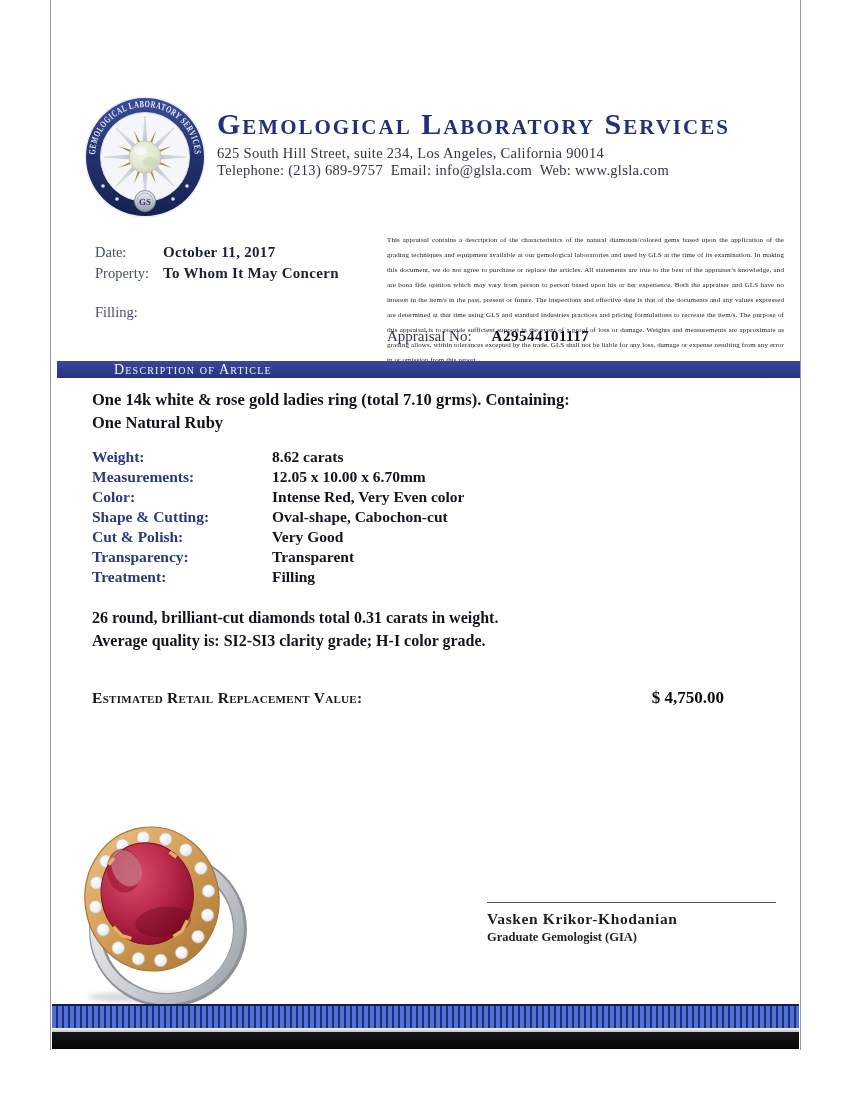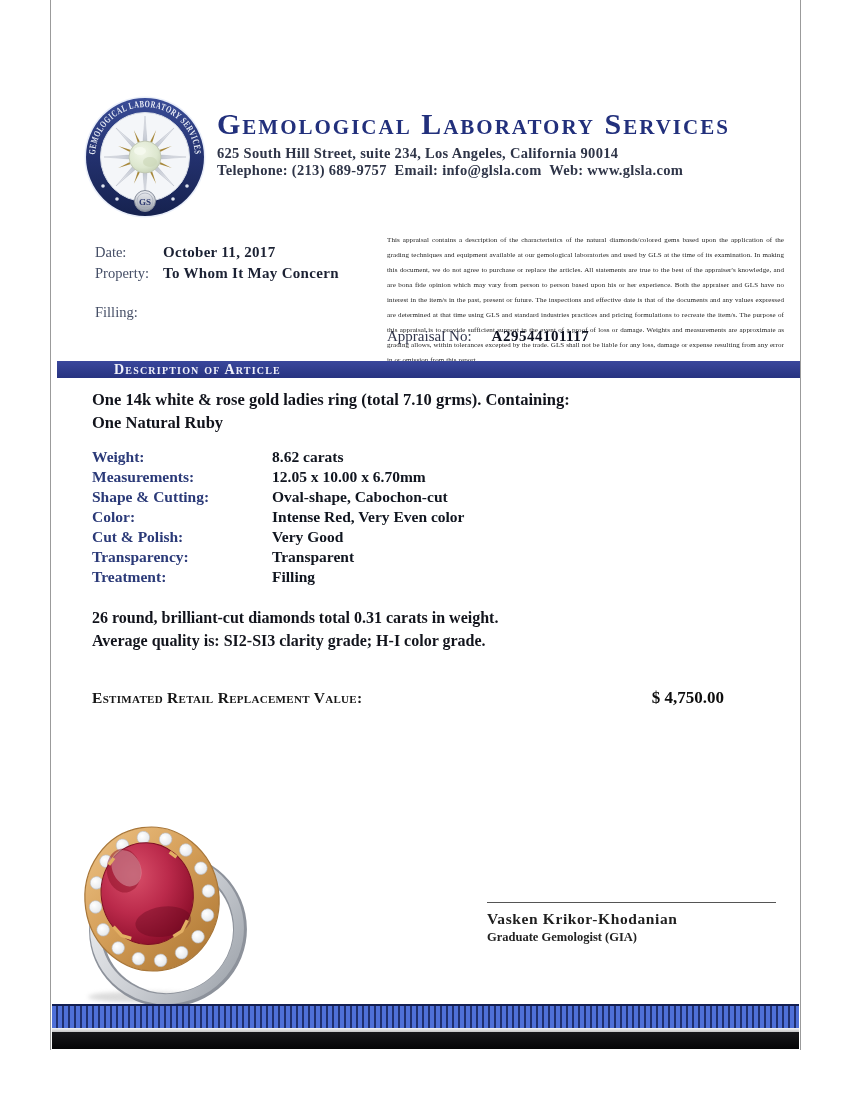--- a/index.html
+++ b/index.html
@@ -26,21 +26,21 @@
     font-variant:small-caps; font-weight:bold; color:#22307c;
     font-size:30px; letter-spacing:2px; white-space:nowrap; line-height:32px;
   }
   .doc-type {
     font-variant:small-caps; font-weight:bold; color:#22307c;
     font-size:26px; letter-spacing:13.5px; white-space:nowrap; line-height:29px;
     margin-top:1px;
   }
   .addr-line, .contact-line {
     font-size:14.5px; color:#2f3548; letter-spacing:0.3px; line-height:17px;
-    white-space:pre; font-weight:bold;
+    white-space:pre; font-weight:normal;
   }
   .addr-line { margin-top:5px; }
 
   
   .meta-row { position:absolute; left:95px; white-space:nowrap; }
   .meta-label { font-size:14.5px; color:#454e66; display:inline-block; width:64px; }
   .meta-value { font-size:15px; font-weight:bold; color:#1b2133; letter-spacing:0.3px; }
 
   
   .disclaimer {
@@ -51,21 +51,21 @@
   .appraisal-row { left:387px; top:327px; white-space:nowrap; }
   .appraisal-label { font-size:15px; color:#30344a; }
   .appraisal-value { font-size:15px; font-weight:bold; color:#0e1220; margin-left:16px; letter-spacing:0.5px; }
 
   
   .section-bar {
     left:57px; top:361px; width:743px; height:17px;
     background:linear-gradient(#3a479c,#273380);
   }
   .section-bar-title {
-    padding-left:57px; color:#f0f1fa; font-variant:small-caps; font-weight:bold;
+    padding-left:57px; color:#f0f1fa; font-variant:small-caps; font-weight:normal;
     font-size:14px; letter-spacing:1.2px; line-height:17px;
   }
 
   
   .intro { left:92px; top:389px; font-size:16.5px; font-weight:bold; color:#12141c; line-height:22.5px; }
   .specs { left:92px; top:447px; }
   .spec-row { line-height:20px; white-space:nowrap; }
   .spec-label { display:inline-block; width:176px; font-weight:bold; color:#2b3a78; font-size:15.5px; }
   .spec-value { font-weight:bold; color:#10151f; font-size:15.5px; }
   .diamonds { left:92px; top:606px; font-size:16px; font-weight:bold; color:#12141c; line-height:23px; }
@@ -202,26 +202,26 @@
 <div class="abs specs">
   <div class="spec-row">
     <span class="spec-label">Weight:</span>
     <span class="spec-value">8.62 carats</span>
   </div>
   <div class="spec-row">
     <span class="spec-label">Measurements:</span>
     <span class="spec-value">12.05 x 10.00 x 6.70mm</span>
   </div>
   <div class="spec-row">
+    <span class="spec-label">Color:</span>
+    <span class="spec-value">Intense Red, Very Even color</span>
+  </div>
+  <div class="spec-row">
     <span class="spec-label">Shape &amp; Cutting:</span>
     <span class="spec-value">Oval-shape, Cabochon-cut</span>
-  </div>
-  <div class="spec-row">
-    <span class="spec-label">Color:</span>
-    <span class="spec-value">Intense Red, Very Even color</span>
   </div>
   <div class="spec-row">
     <span class="spec-label">Cut &amp; Polish:</span>
     <span class="spec-value">Very Good</span>
   </div>
   <div class="spec-row">
     <span class="spec-label">Transparency:</span>
     <span class="spec-value">Transparent</span>
   </div>
   <div class="spec-row">

